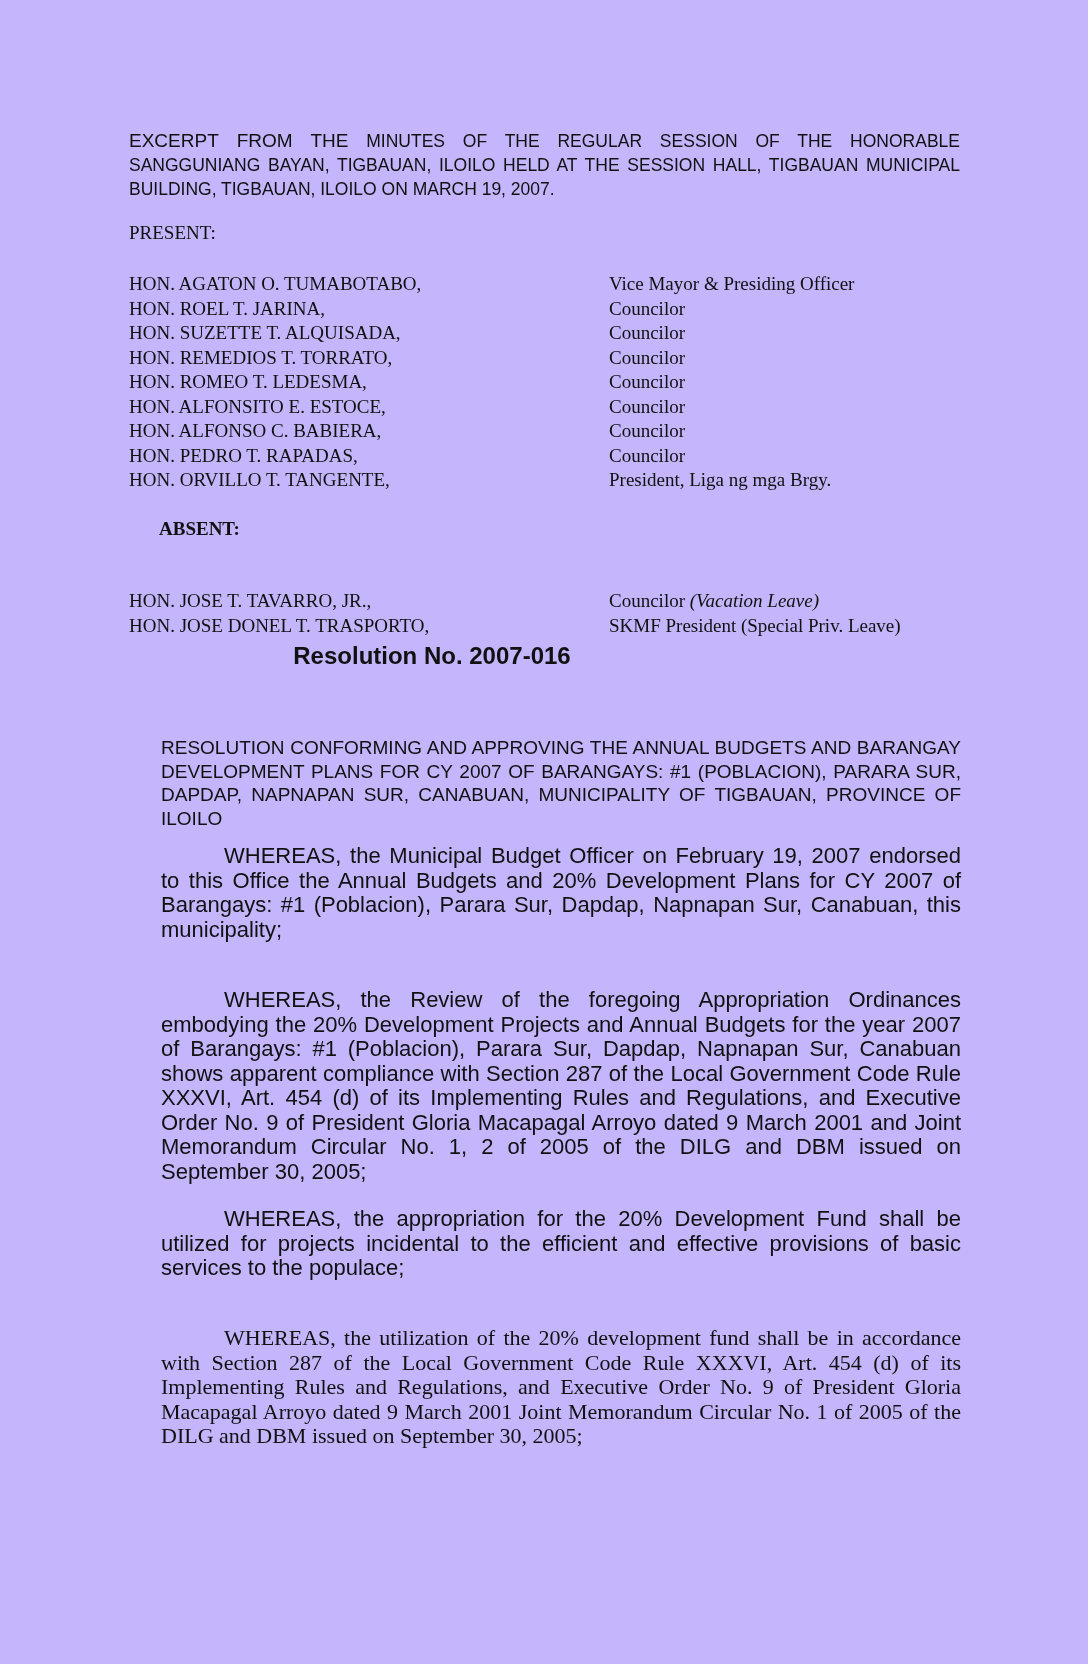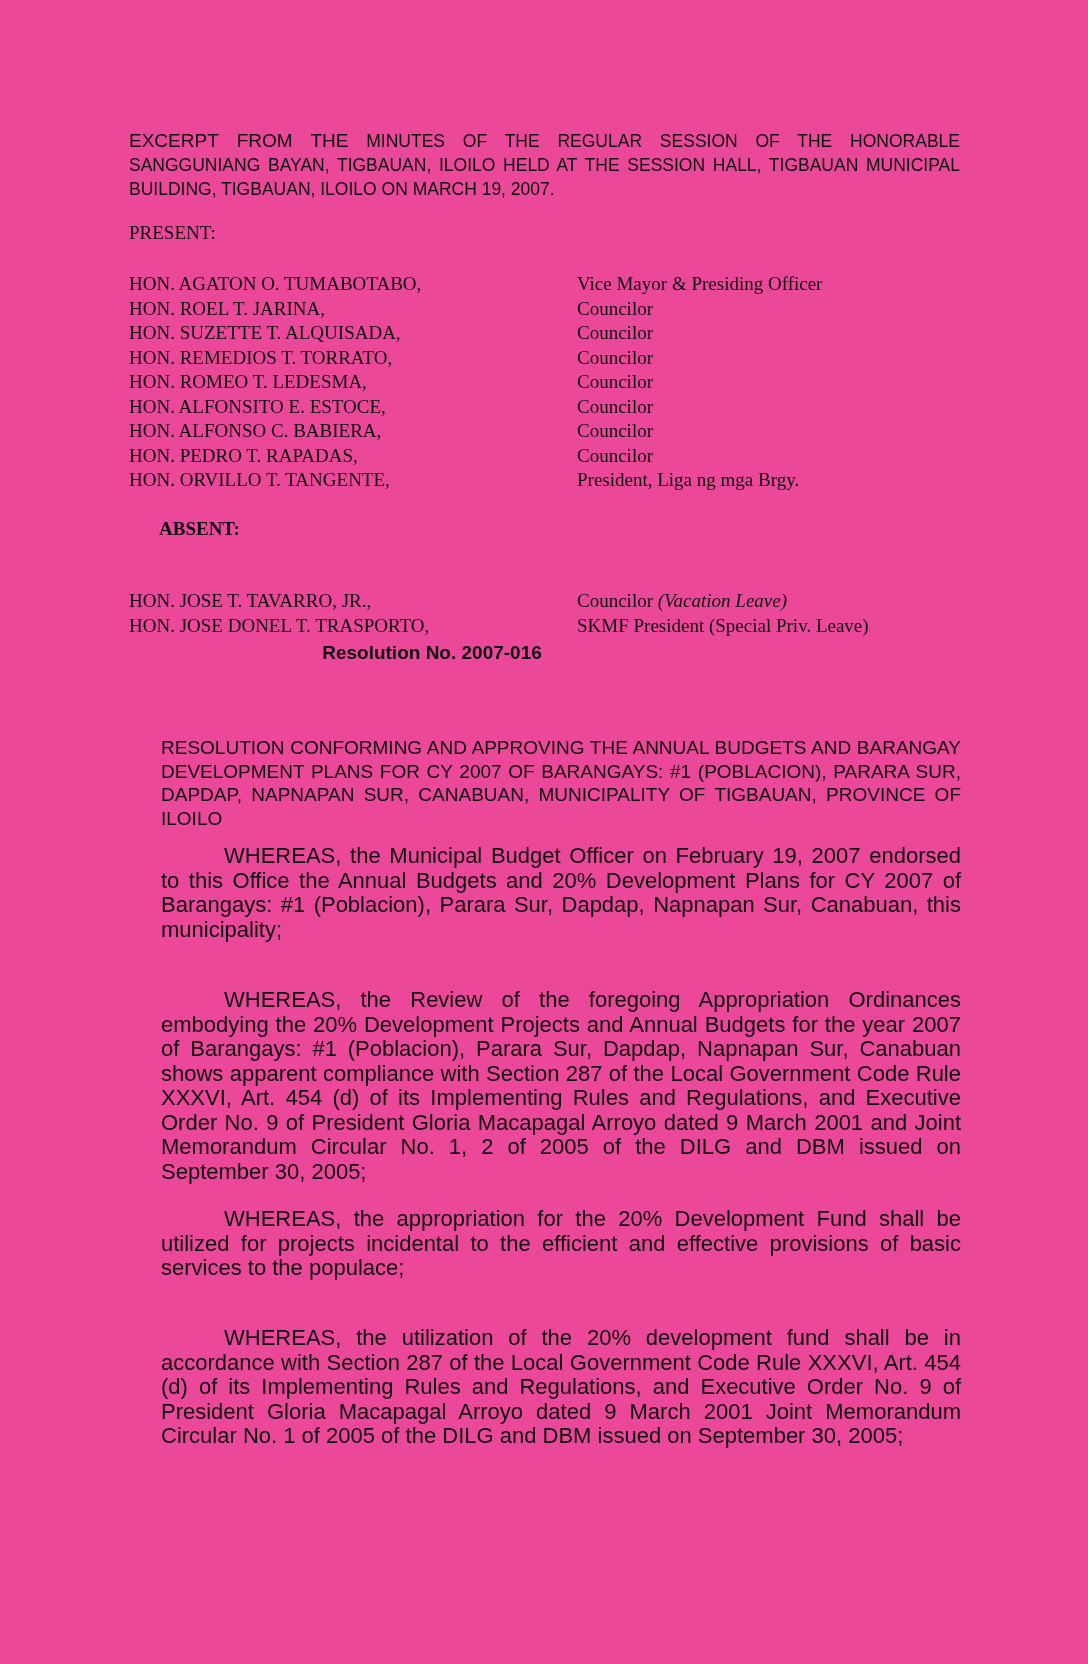--- a/index.html
+++ b/index.html
@@ -1,45 +1,45 @@
 <!DOCTYPE html>
 <html><head>
 <meta charset="utf-8">
 <style>
   html, body { margin: 0; padding: 0; background: #ffffff; }
   body { width: 1088px; height: 1664px; position: relative; overflow: hidden; color: #111; }
-  .page { position: absolute; left: 0; top: 0; width: 1088px; height: 1664px; background: #ec4899; }
+  .page { position: absolute; left: 0; top: 0; width: 1088px; height: 1664px; background: #c4b5fd; }
   .sans { font-family: "Liberation Sans", sans-serif; }
   .serif { font-family: "Liberation Serif", serif; }
 
   .header { position: absolute; left: 129px; top: 129px; width: 831px; font-size: 17.5px; line-height: 24px; text-align: justify; text-align-last: left; }
   .header .big { font-size: 19px; }
 
   .present-label { position: absolute; left: 129px; top: 222px; font-size: 19px; }
 
   .roster { position: absolute; left: 129px; width: 840px; font-size: 19px; line-height: 24.5px; }
-  .roster .row { display: flex; }
+  .roster .row { display: flex; gap: 32px; }
   .roster .name { width: 448px; }
   .roster .role { flex: 1; }
   .roster-present { top: 272px; }
 
   .absent-label { position: absolute; left: 159px; top: 518px; font-size: 19px; font-weight: bold; }
   .roster-absent { top: 568px; margin-top: 21px; }
   .roster-absent i { font-style: italic; }
 
-  .res-no { position: absolute; left: 0; width: 864px; top: 642px; text-align: center; font-size: 19px; font-weight: bold; }
+  .res-no { position: absolute; left: 0; width: 864px; top: 642px; text-align: center; font-size: 24px; font-weight: bold; }
 
   .res-title { position: absolute; left: 161px; top: 736px; width: 800px; font-size: 19px; line-height: 23.5px; text-align: justify; text-align-last: left; }
 
   .para { position: absolute; left: 161px; width: 800px; font-size: 22px; line-height: 24.5px; text-align: justify; text-align-last: left; }
   .para .indent { display: inline-block; width: 63px; }
   .p1 { top: 844px; }
   .p2 { top: 988px; }
   .p3 { top: 1207px; }
-  .p4 { top: 1326px; }
+  .p4 { top: 1326px; font-family: Liberation Serif, serif; }
 </style>
 </head>
 <body>
 
 <div class="page">
 
   <div class="header sans"><span class="big">EXCERPT FROM THE</span><span> MINUTES OF THE REGULAR SESSION OF THE HONORABLE SANGGUNIANG BAYAN, TIGBAUAN, ILOILO HELD AT THE SESSION HALL, TIGBAUAN MUNICIPAL BUILDING, TIGBAUAN, ILOILO ON MARCH 19, 2007.</span></div>
 
   <div class="present-label serif">PRESENT:</div>
 

